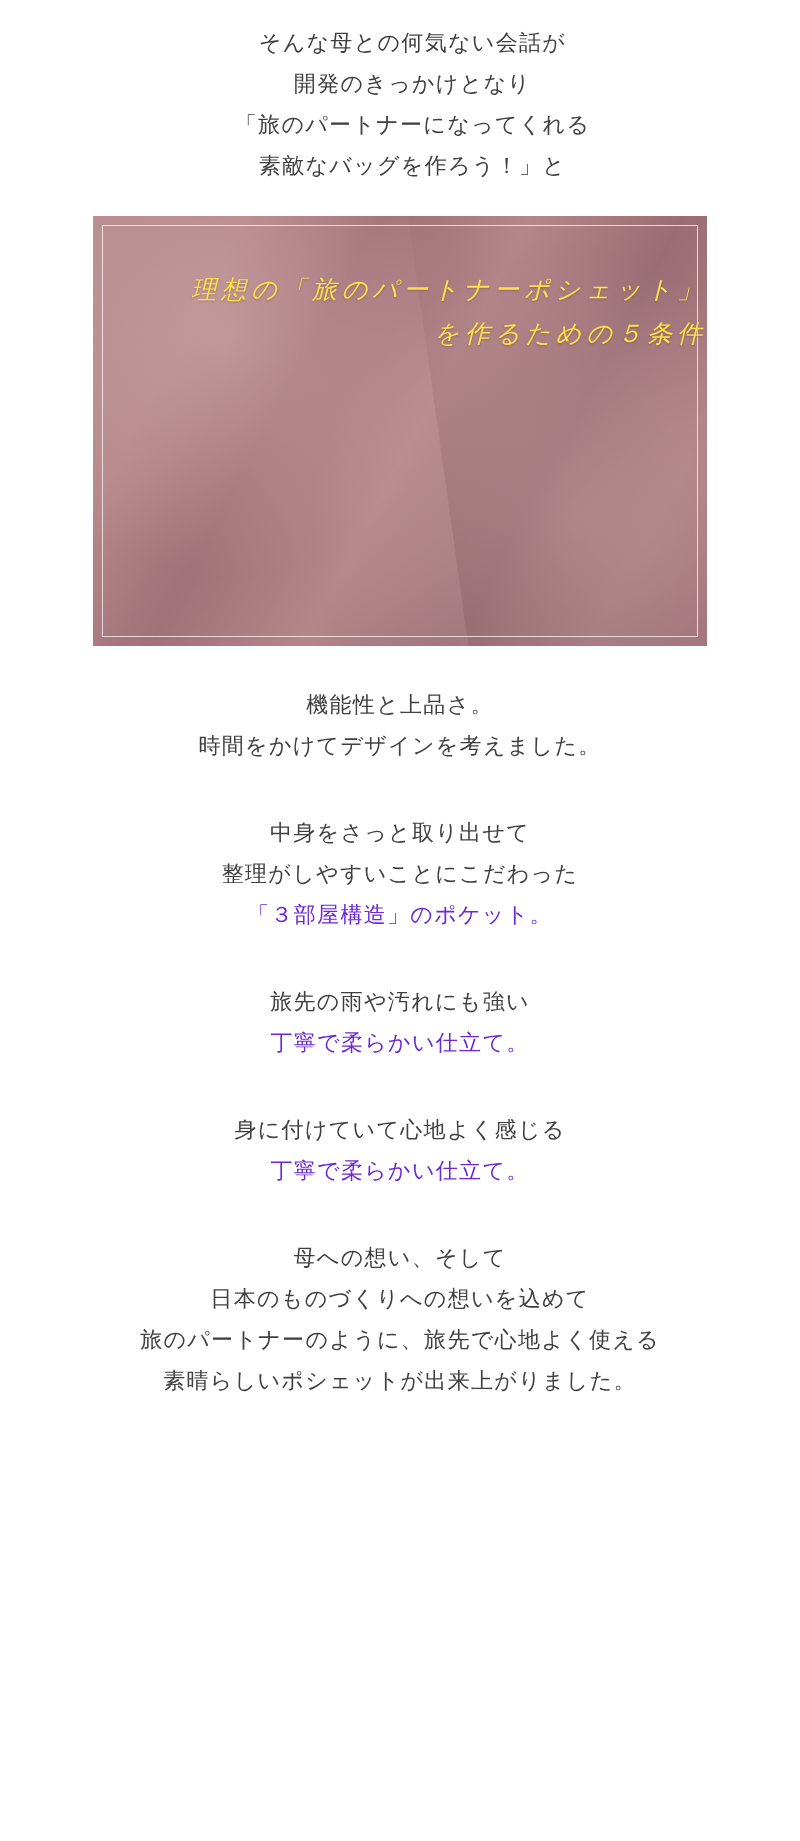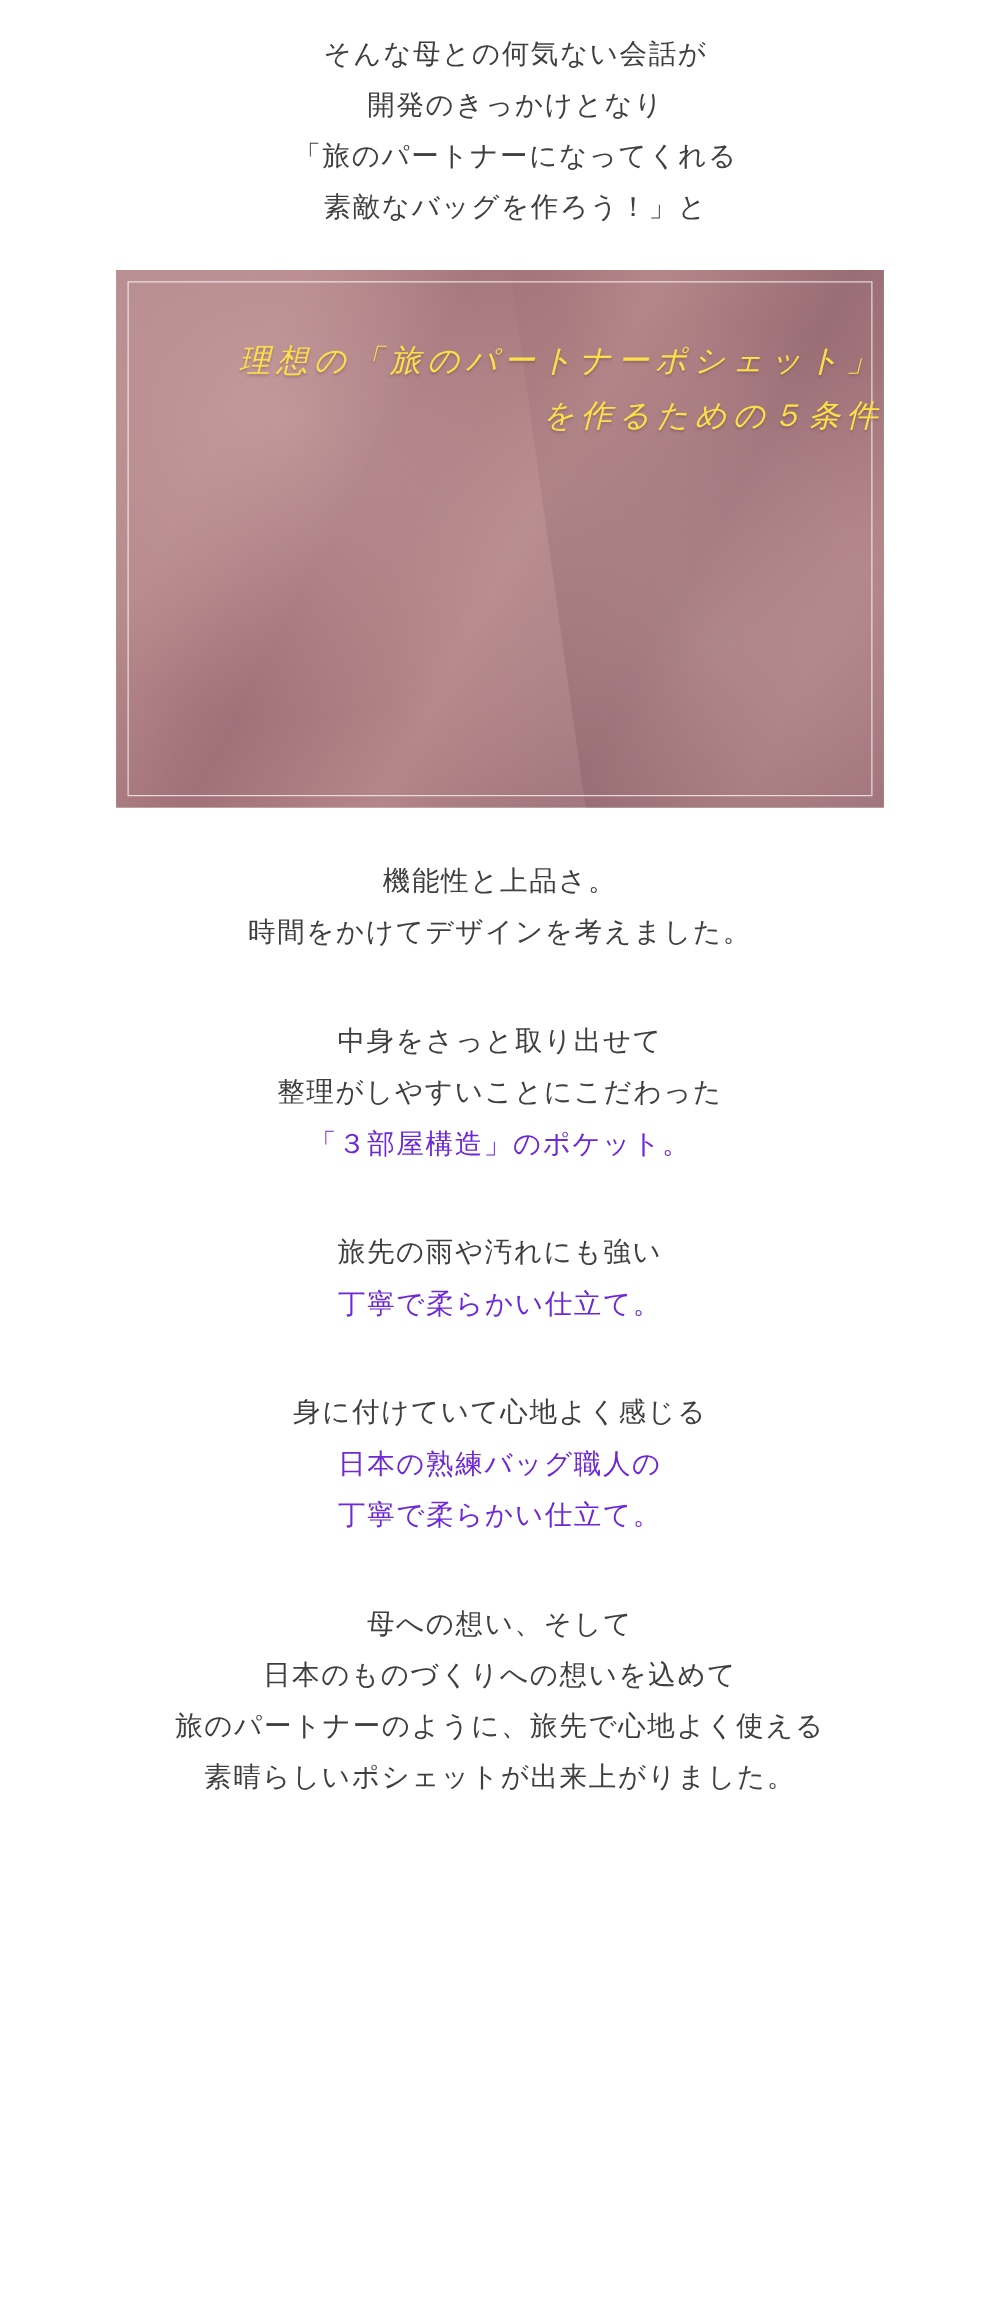--- a/index.html
+++ b/index.html
@@ -161,21 +161,20 @@
       <span class="line">中身をさっと取り出せて</span>
       <span class="line">整理がしやすいことにこだわった</span>
       <span class="line accent">「３部屋構造」のポケット。</span>
     </div>
   <div class="para sec sec-gap">
       <span class="line">旅先の雨や汚れにも強い</span>
       <span class="line accent">丁寧で柔らかい仕立て。</span>
     </div>
   <div class="para sec sec-gap">
       <span class="line">身に付けていて心地よく感じる</span>
-      <span class="line accent">日本の熟練バッグ職人の</span>
       <span class="line accent">丁寧で柔らかい仕立て。</span>
     </div>
   <div class="para sec sec-gap">
       <span class="line">母への想い、そして</span>
       <span class="line">日本のものづくりへの想いを込めて</span>
       <span class="line">旅のパートナーのように、旅先で心地よく使える</span>
       <span class="line">素晴らしいポシェットが出来上がりました。</span>
     </div>
 
 </div>

